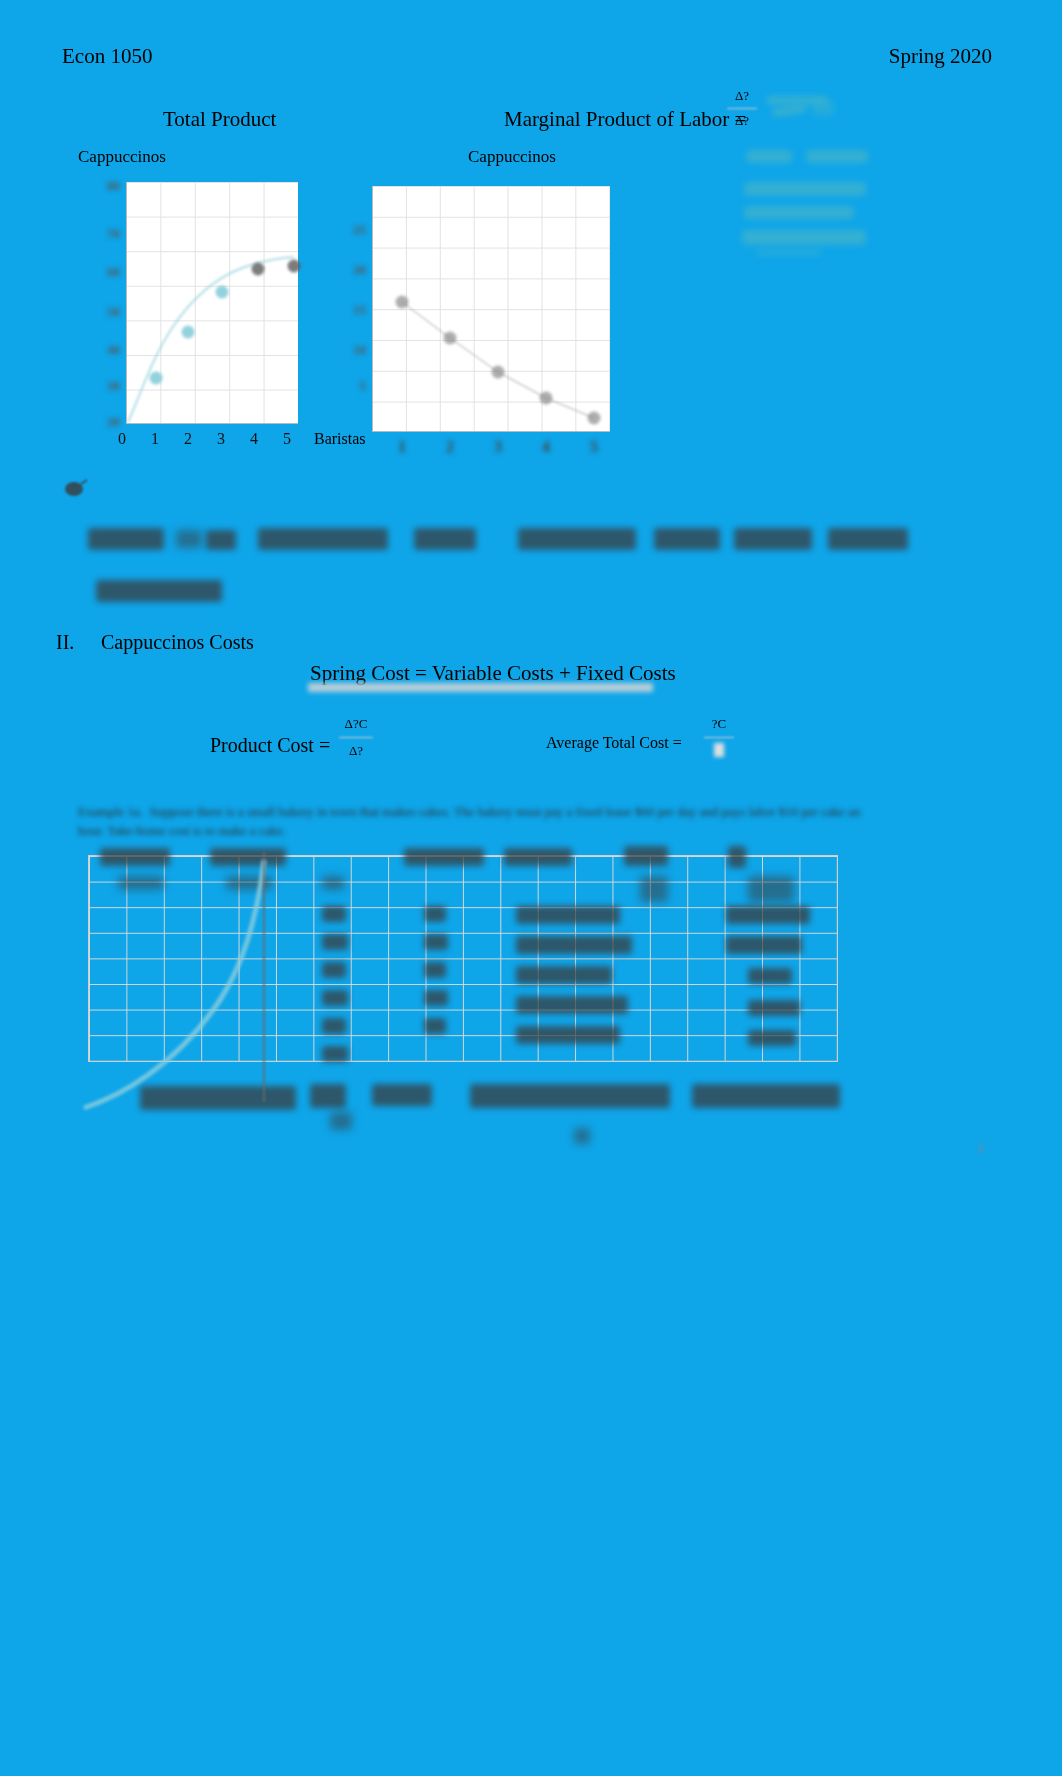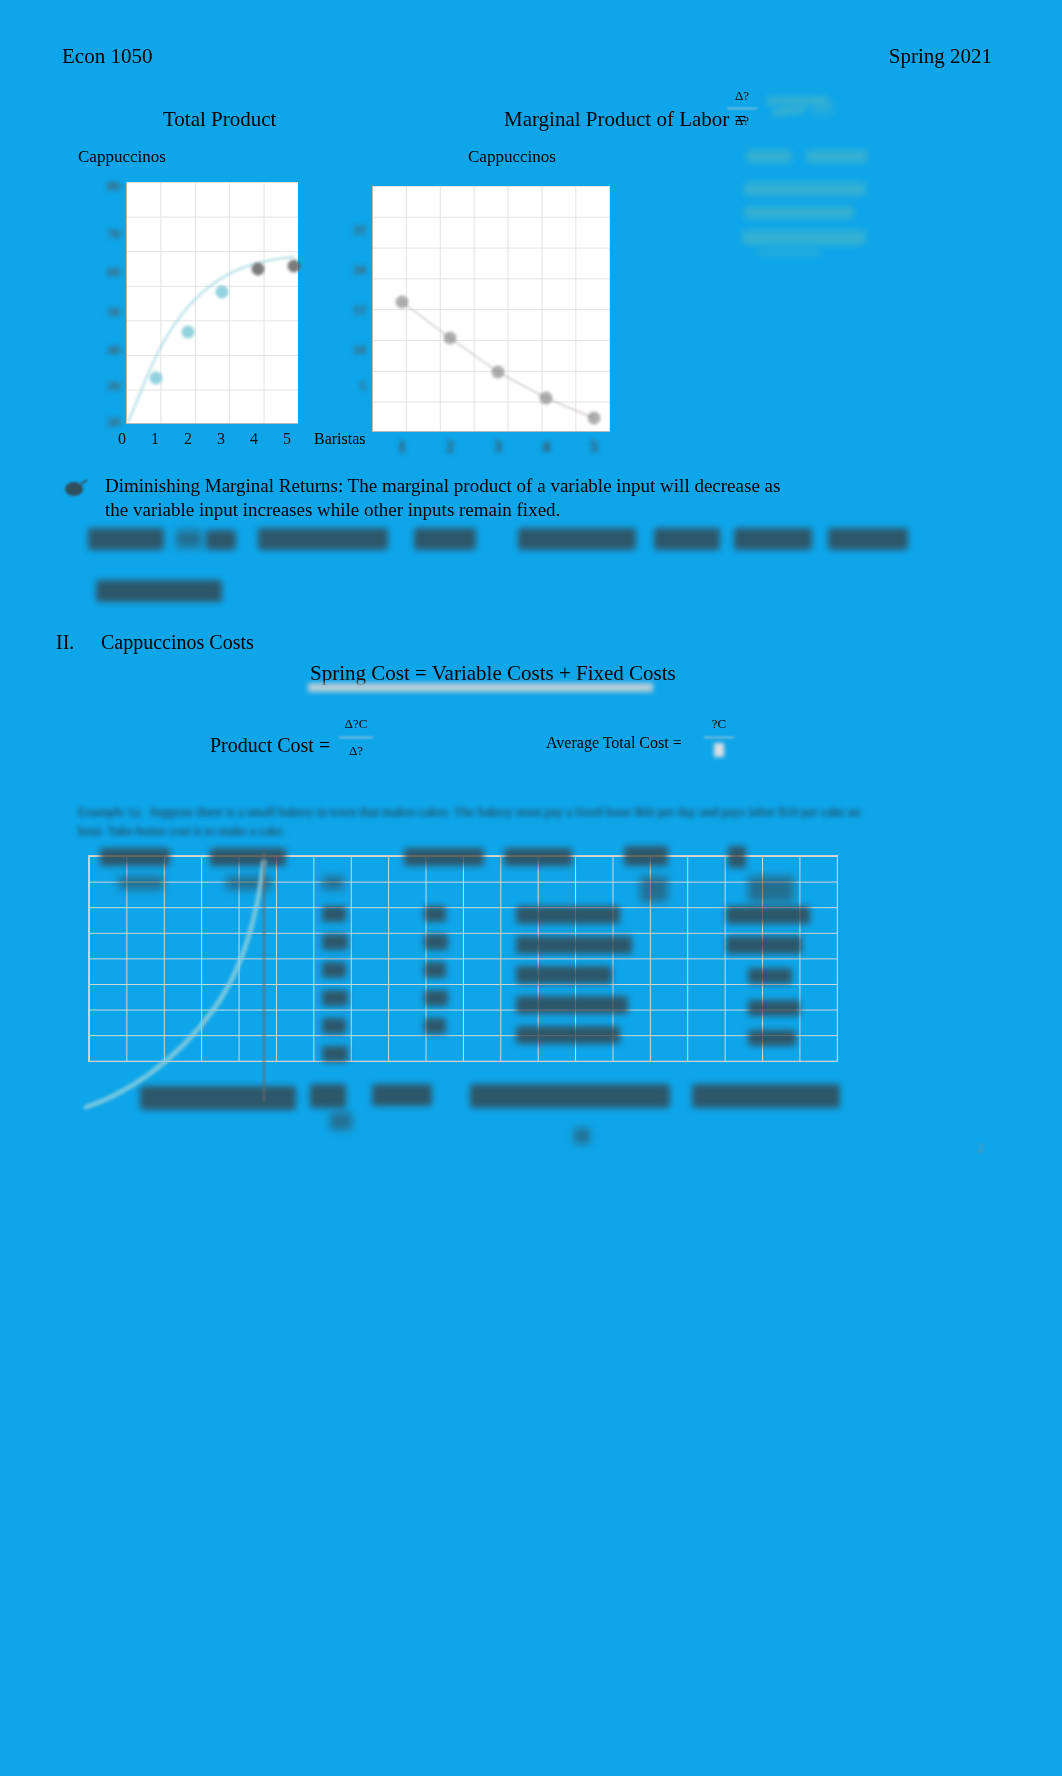--- a/index.html
+++ b/index.html
@@ -120,21 +120,21 @@
     position:absolute;right:78px;top:1140px;font-size:13px;color:#888;filter:blur(1.6px);
   }
 </style>
 </head>
 <body>
 
 <div class="page">
 
   <div class="hdr">
     <div class="left">Econ 1050</div>
-    <div class="right">Spring 2021</div>
+    <div class="right">Spring 2020</div>
   </div>
 
   <div class="tp-title">Total Product</div>
 
   <div class="mpl-title">Marginal Product of Labor =</div>
 
   <div class="frac">
     <span class="num">Δ?</span>
     <span class="bar"></span>
     <span class="den">Δ?</span>
@@ -217,21 +217,20 @@
 
   <div style="position:absolute;left:314px;top:430px;font-size:16px;">Baristas</div>
 
   <div class="bullet">
     <svg viewBox="0 0 26 22" width="26" height="22" style="filter:blur(1.2px);opacity:.8;">
       <ellipse cx="12" cy="11" rx="9" ry="7" fill="#3a3a3a"></ellipse>
       <path d="M19,6 L25,2" stroke="#3a3a3a" stroke-width="2" fill="none"></path>
     </svg>
   </div>
 
-  <div class="para">Diminishing Marginal Returns: The marginal product of a variable input will decrease as the variable input increases while other inputs remain fixed.</div>
 
   <div>
     <div class="ink-dark" style="left:88px;top:528px;width:76px;height:22px;"></div>
     <div class="ink-dark soft" style="left:176px;top:530px;width:26px;height:18px;"></div>
     <div class="ink-dark" style="left:206px;top:530px;width:30px;height:20px;"></div>
     <div class="ink-dark" style="left:258px;top:528px;width:130px;height:22px;"></div>
     <div class="ink-dark" style="left:414px;top:528px;width:62px;height:22px;"></div>
     <div class="ink-dark" style="left:518px;top:528px;width:118px;height:22px;"></div>
     <div class="ink-dark" style="left:654px;top:528px;width:66px;height:22px;"></div>
     <div class="ink-dark" style="left:734px;top:528px;width:78px;height:22px;"></div>

